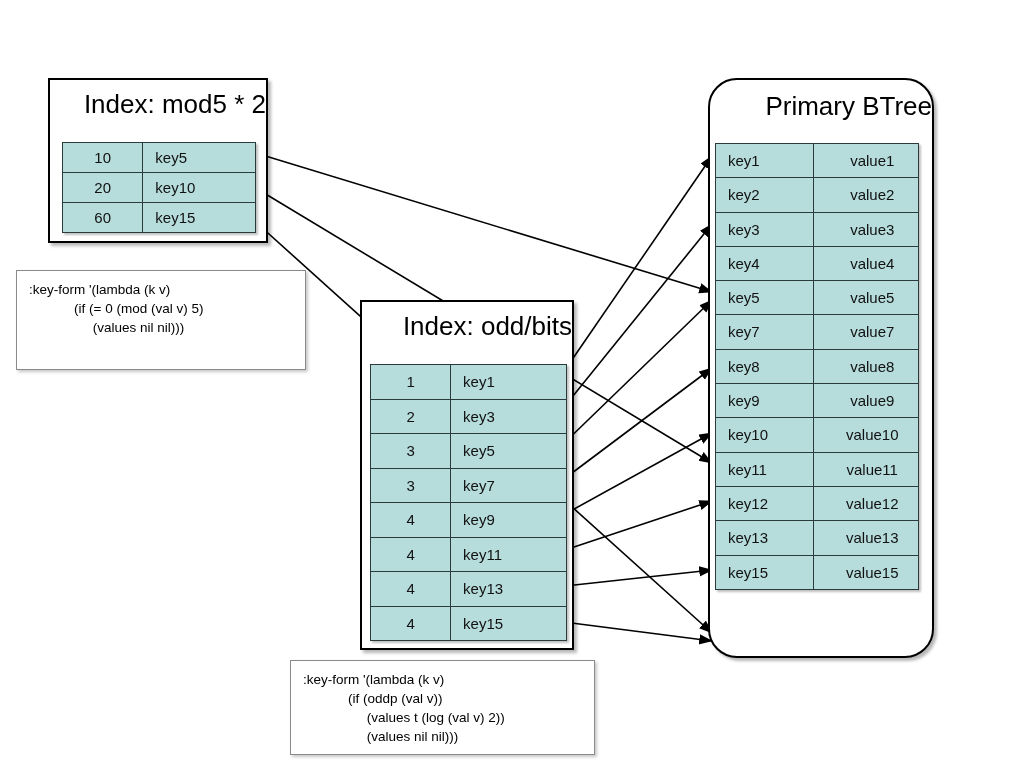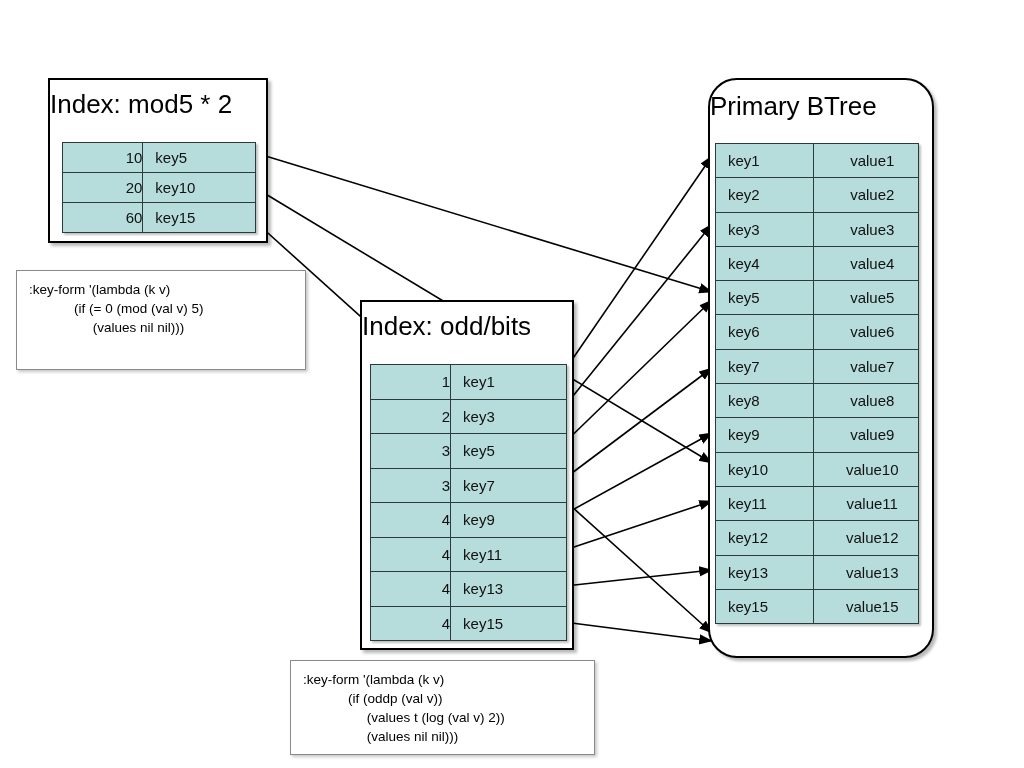--- a/index.html
+++ b/index.html
@@ -31,21 +31,21 @@
   
   .panel {
     position: absolute;
     background: #ffffff;
     border: 2px solid #000000;
     box-shadow: 3px 3px 3px rgba(0,0,0,0.28);
     box-sizing: border-box;
     z-index: 10;
   }
   .panel-title {
-    text-align: left;
+    text-align: right;
     color: #000000;
     white-space: nowrap;
   }
 
   
   .dtable {
     position: absolute;
     border-collapse: collapse;
     background: #b6dcdc;
     box-shadow: 2px 2px 2px rgba(0,0,0,0.25);
@@ -56,21 +56,21 @@
     background: #b6dcdc;
     border: 1px solid #2b3b3b;
     padding: 0;
     height: 29px;
     line-height: 29px;
     font-size: 15px;
     color: #111111;
     white-space: nowrap;
   }
   .cell-num {
-    text-align: right;
+    text-align: center;
   }
   .cell-key {
     text-align: left;
     padding-left: 12px !important;
   }
 
   
   #mod5-panel { left: 48px; top: 78px; width: 220px; height: 165px; }
   #mod5-panel .panel-title { font-size: 26px; margin-top: 9px; letter-spacing: 0px; }
   #mod5-table { left: 12px; top: 62px; width: 194px; }
@@ -230,24 +230,20 @@
         </tr>
         <tr>
           <td class="cell-key">key4</td>
           <td class="cell-val">value4</td>
         </tr>
         <tr>
           <td class="cell-key">key5</td>
           <td class="cell-val">value5</td>
         </tr>
         <tr>
-          <td class="cell-key">key6</td>
-          <td class="cell-val">value6</td>
-        </tr>
-        <tr>
           <td class="cell-key">key7</td>
           <td class="cell-val">value7</td>
         </tr>
         <tr>
           <td class="cell-key">key8</td>
           <td class="cell-val">value8</td>
         </tr>
         <tr>
           <td class="cell-key">key9</td>
           <td class="cell-val">value9</td>

